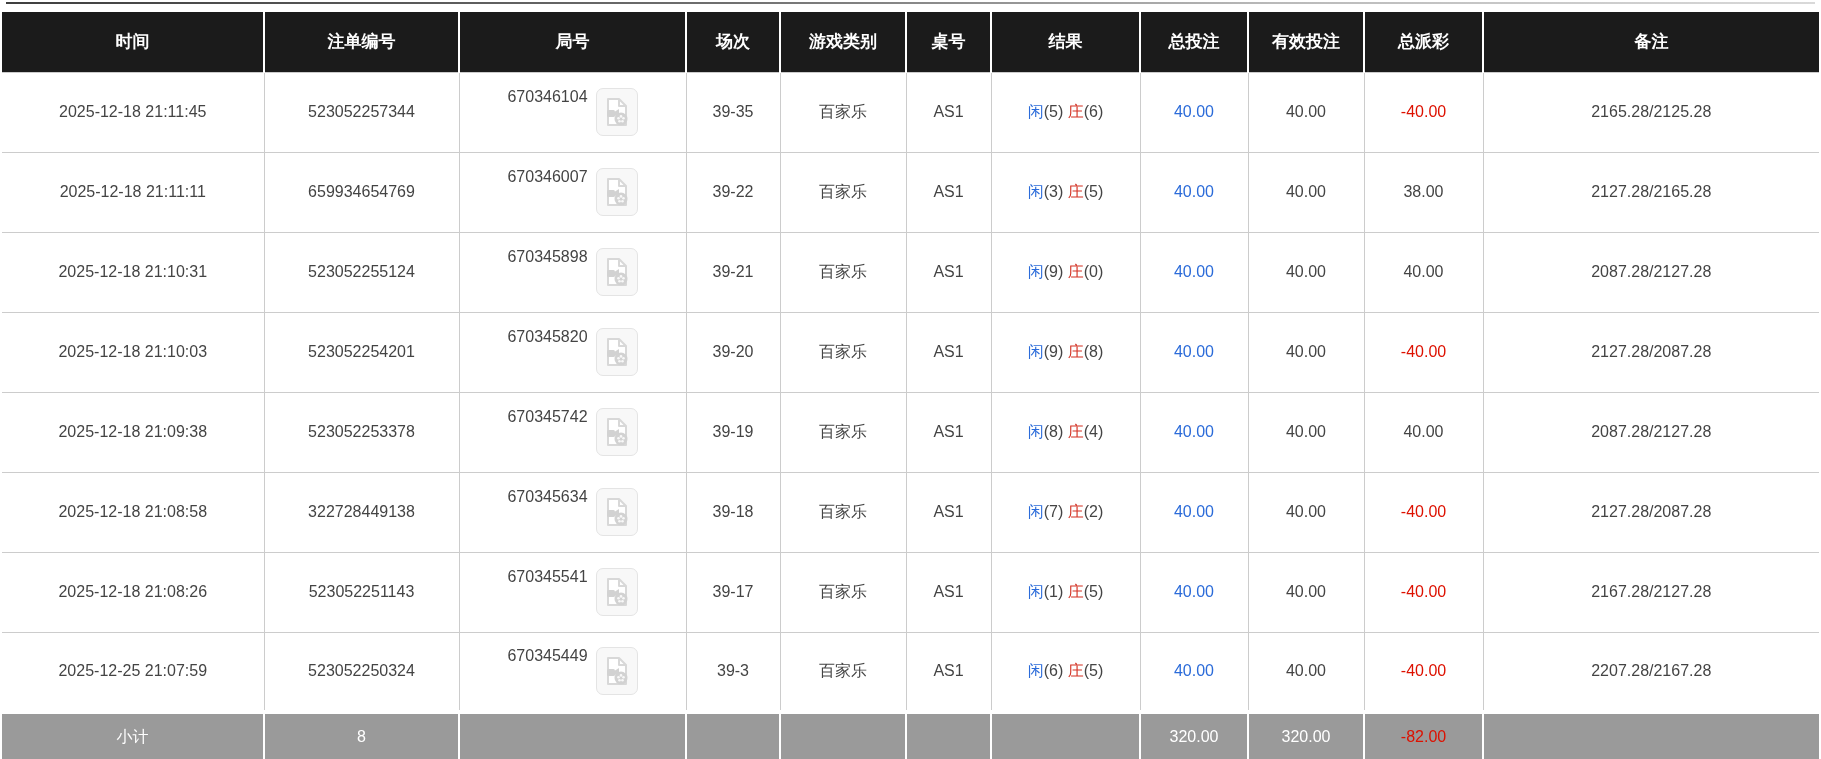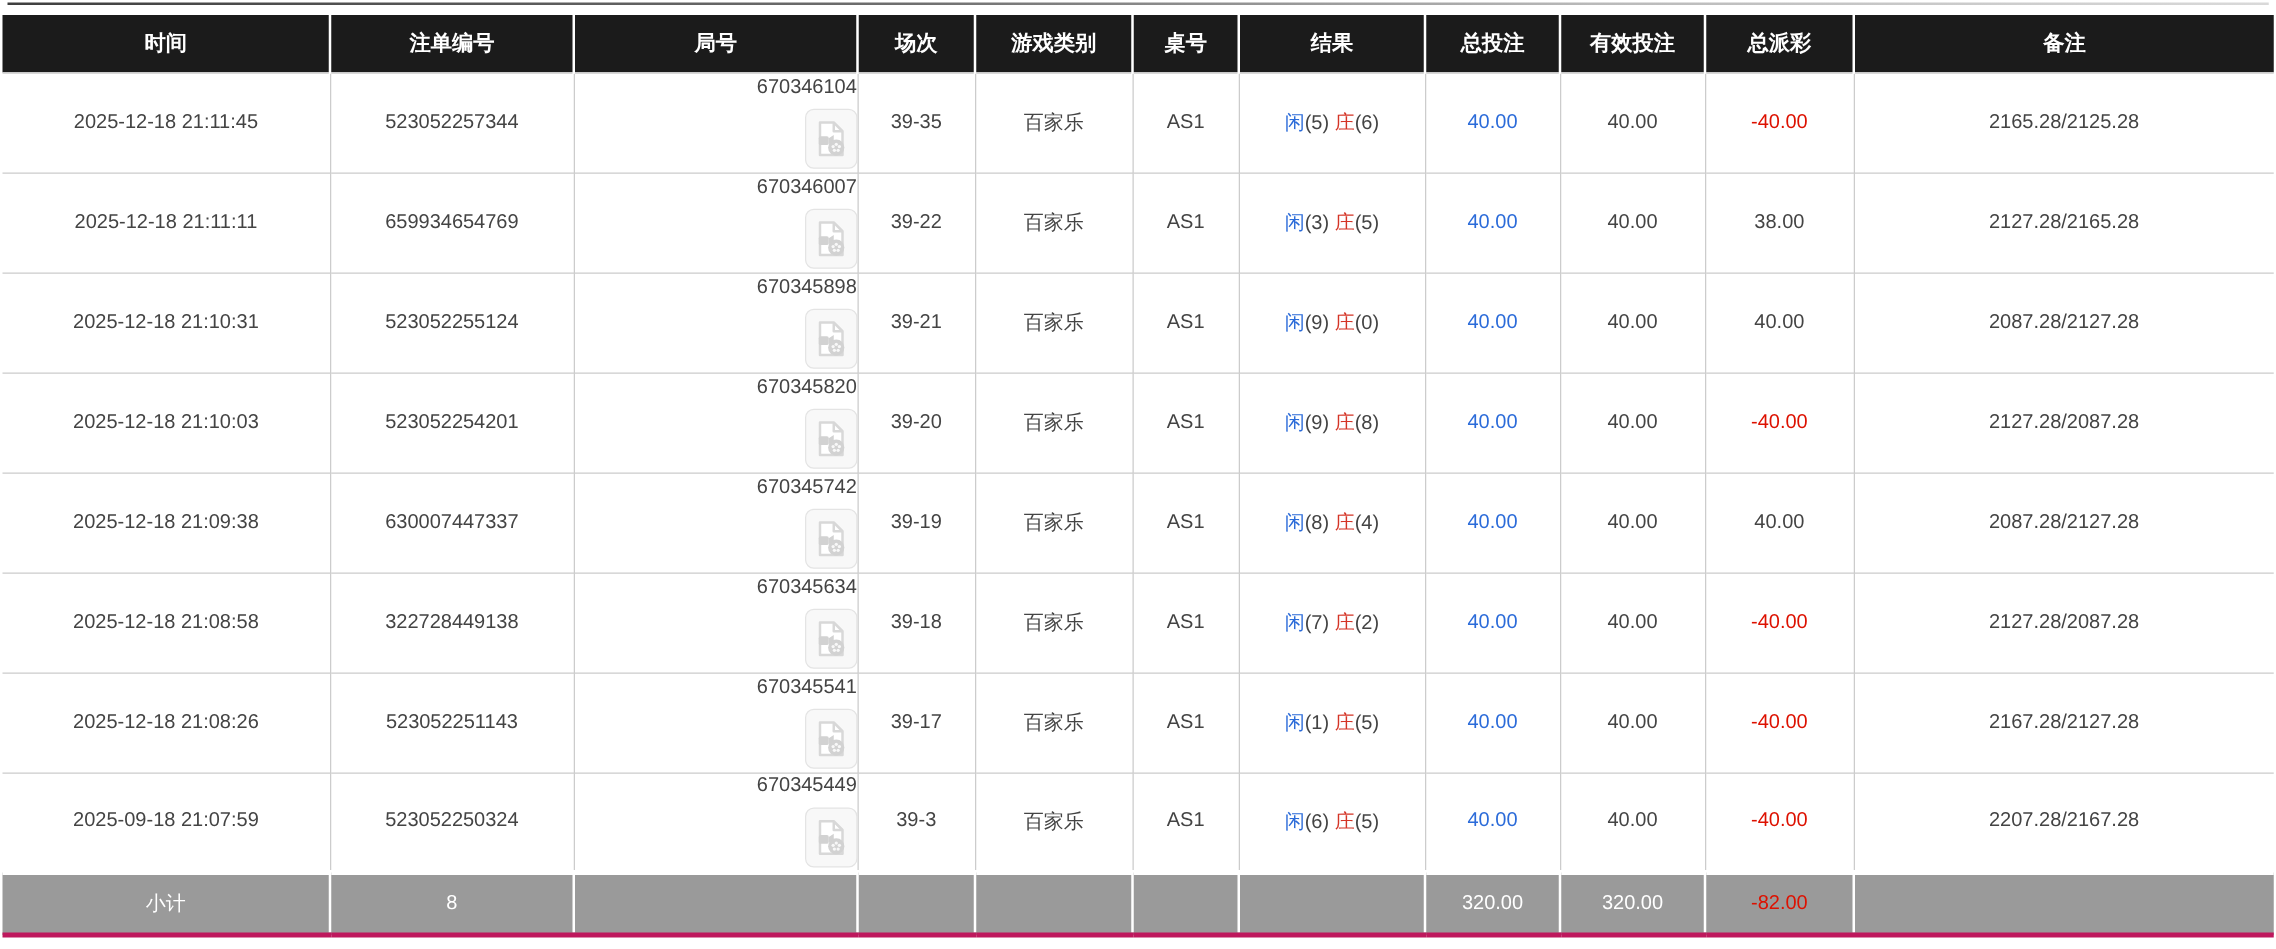--- a/index.html
+++ b/index.html
@@ -22,40 +22,40 @@
   .top-rule{
     height:2px;margin:2px 6px 0 6px;
     background:linear-gradient(to right,#3f3f3f 0%,#6f6f6f 40%,#b9b9b9 70%,#d9d9d9 100%);
   }
   table.records{
     width:1817px;margin:8px 2px 0 2px;
     border-collapse:collapse;table-layout:fixed;
   }
   thead th{
     background:var(--header-bg);color:#ffffff;
-    font-size:17px;font-weight:bold;height:46px;
+    font-size:17px;font-weight:bold;height:60px;
     text-align:center;vertical-align:middle;
     border-left:2px solid #ffffff;
   }
   thead th:first-child{border-left:none;}
   tbody td{
     border:1px solid var(--border-gray);
     height:80px;text-align:center;vertical-align:middle;
     font-size:16px;color:var(--body-text);background:#ffffff;
   }
   tbody tr td:first-child{border-left:none;}
   tbody tr td:last-child{border-right:none;}
   tfoot td{
     background:var(--footer-bg);color:#ffffff;
     height:50px;text-align:center;vertical-align:middle;
     font-size:16px;border-left:2px solid #ffffff;
     border-top:4px solid #ffffff;border-bottom:4px solid #be185d;
   }
   tfoot td:first-child{border-left:none;}
-  .round-wrap{display:flex;align-items:flex-end;justify-content:center;gap:8px;flex-direction:column;}
+  .round-wrap{display:flex;align-items:flex-start;justify-content:center;gap:8px;}
   .video-btn{
     display:inline-flex;align-items:center;justify-content:center;
     width:42px;height:48px;border:1px solid #e4e4e4;border-radius:7px;
     background:#f8f8f8;cursor:pointer;flex:0 0 auto;
   }
   .result-player{color:var(--player-blue);}
   .result-banker{color:var(--banker-red);}
   .result-score{color:var(--body-text);}
   .bet-link{color:var(--accent-blue);cursor:pointer;}
   td.payout-cell{color:var(--body-text);}
@@ -237,21 +237,21 @@
     </td>
     <td>
       <span class="bet-link">40.00</span>
     </td>
     <td>40.00</td>
     <td class="payout-cell neg">-40.00</td>
     <td>2127.28/2087.28</td>
   </tr>
       <tr>
     <td>2025-12-18 21:09:38</td>
-    <td>630007447337</td>
+    <td>523052253378</td>
     <td>
       <span class="round-wrap">
         <span>670345742</span>
         <span class="video-btn">
           <svg width="26" height="32" viewBox="0 0 26 32" aria-hidden="true">
             <path d="M4 3 h11 l7 7 v19 h-18 z" fill="#ffffff" stroke="#d8d8d8" stroke-width="2" stroke-linejoin="round"></path>
             <path d="M15 3 v7 h7" fill="none" stroke="#d8d8d8" stroke-width="2" stroke-linejoin="round"></path>
             <rect x="3" y="14" width="8" height="7" rx="1.5" fill="#d2d2d2"></rect>
             <path d="M11 15.5 L15 13 v9 L11 19.5 z" fill="#d2d2d2"></path>
             <circle cx="17" cy="23" r="6.5" fill="#d2d2d2"></circle>
@@ -344,21 +344,21 @@
       <span class="result-banker">庄</span><span class="result-score">(5)</span>
     </td>
     <td>
       <span class="bet-link">40.00</span>
     </td>
     <td>40.00</td>
     <td class="payout-cell neg">-40.00</td>
     <td>2167.28/2127.28</td>
   </tr>
       <tr>
-    <td>2025-09-18 21:07:59</td>
+    <td>2025-12-25 21:07:59</td>
     <td>523052250324</td>
     <td>
       <span class="round-wrap">
         <span>670345449</span>
         <span class="video-btn">
           <svg width="26" height="32" viewBox="0 0 26 32" aria-hidden="true">
             <path d="M4 3 h11 l7 7 v19 h-18 z" fill="#ffffff" stroke="#d8d8d8" stroke-width="2" stroke-linejoin="round"></path>
             <path d="M15 3 v7 h7" fill="none" stroke="#d8d8d8" stroke-width="2" stroke-linejoin="round"></path>
             <rect x="3" y="14" width="8" height="7" rx="1.5" fill="#d2d2d2"></rect>
             <path d="M11 15.5 L15 13 v9 L11 19.5 z" fill="#d2d2d2"></path>

